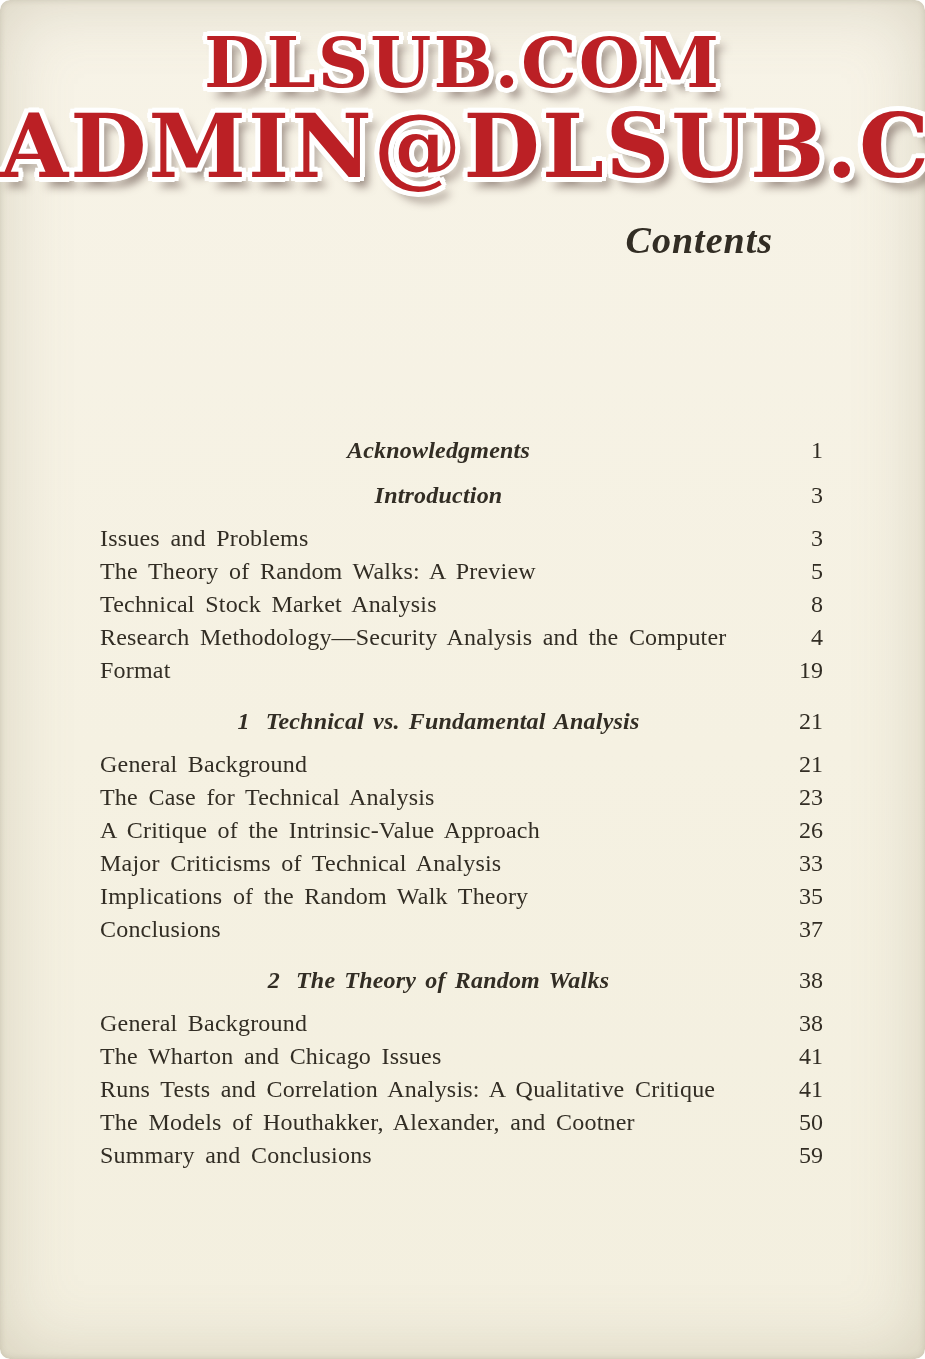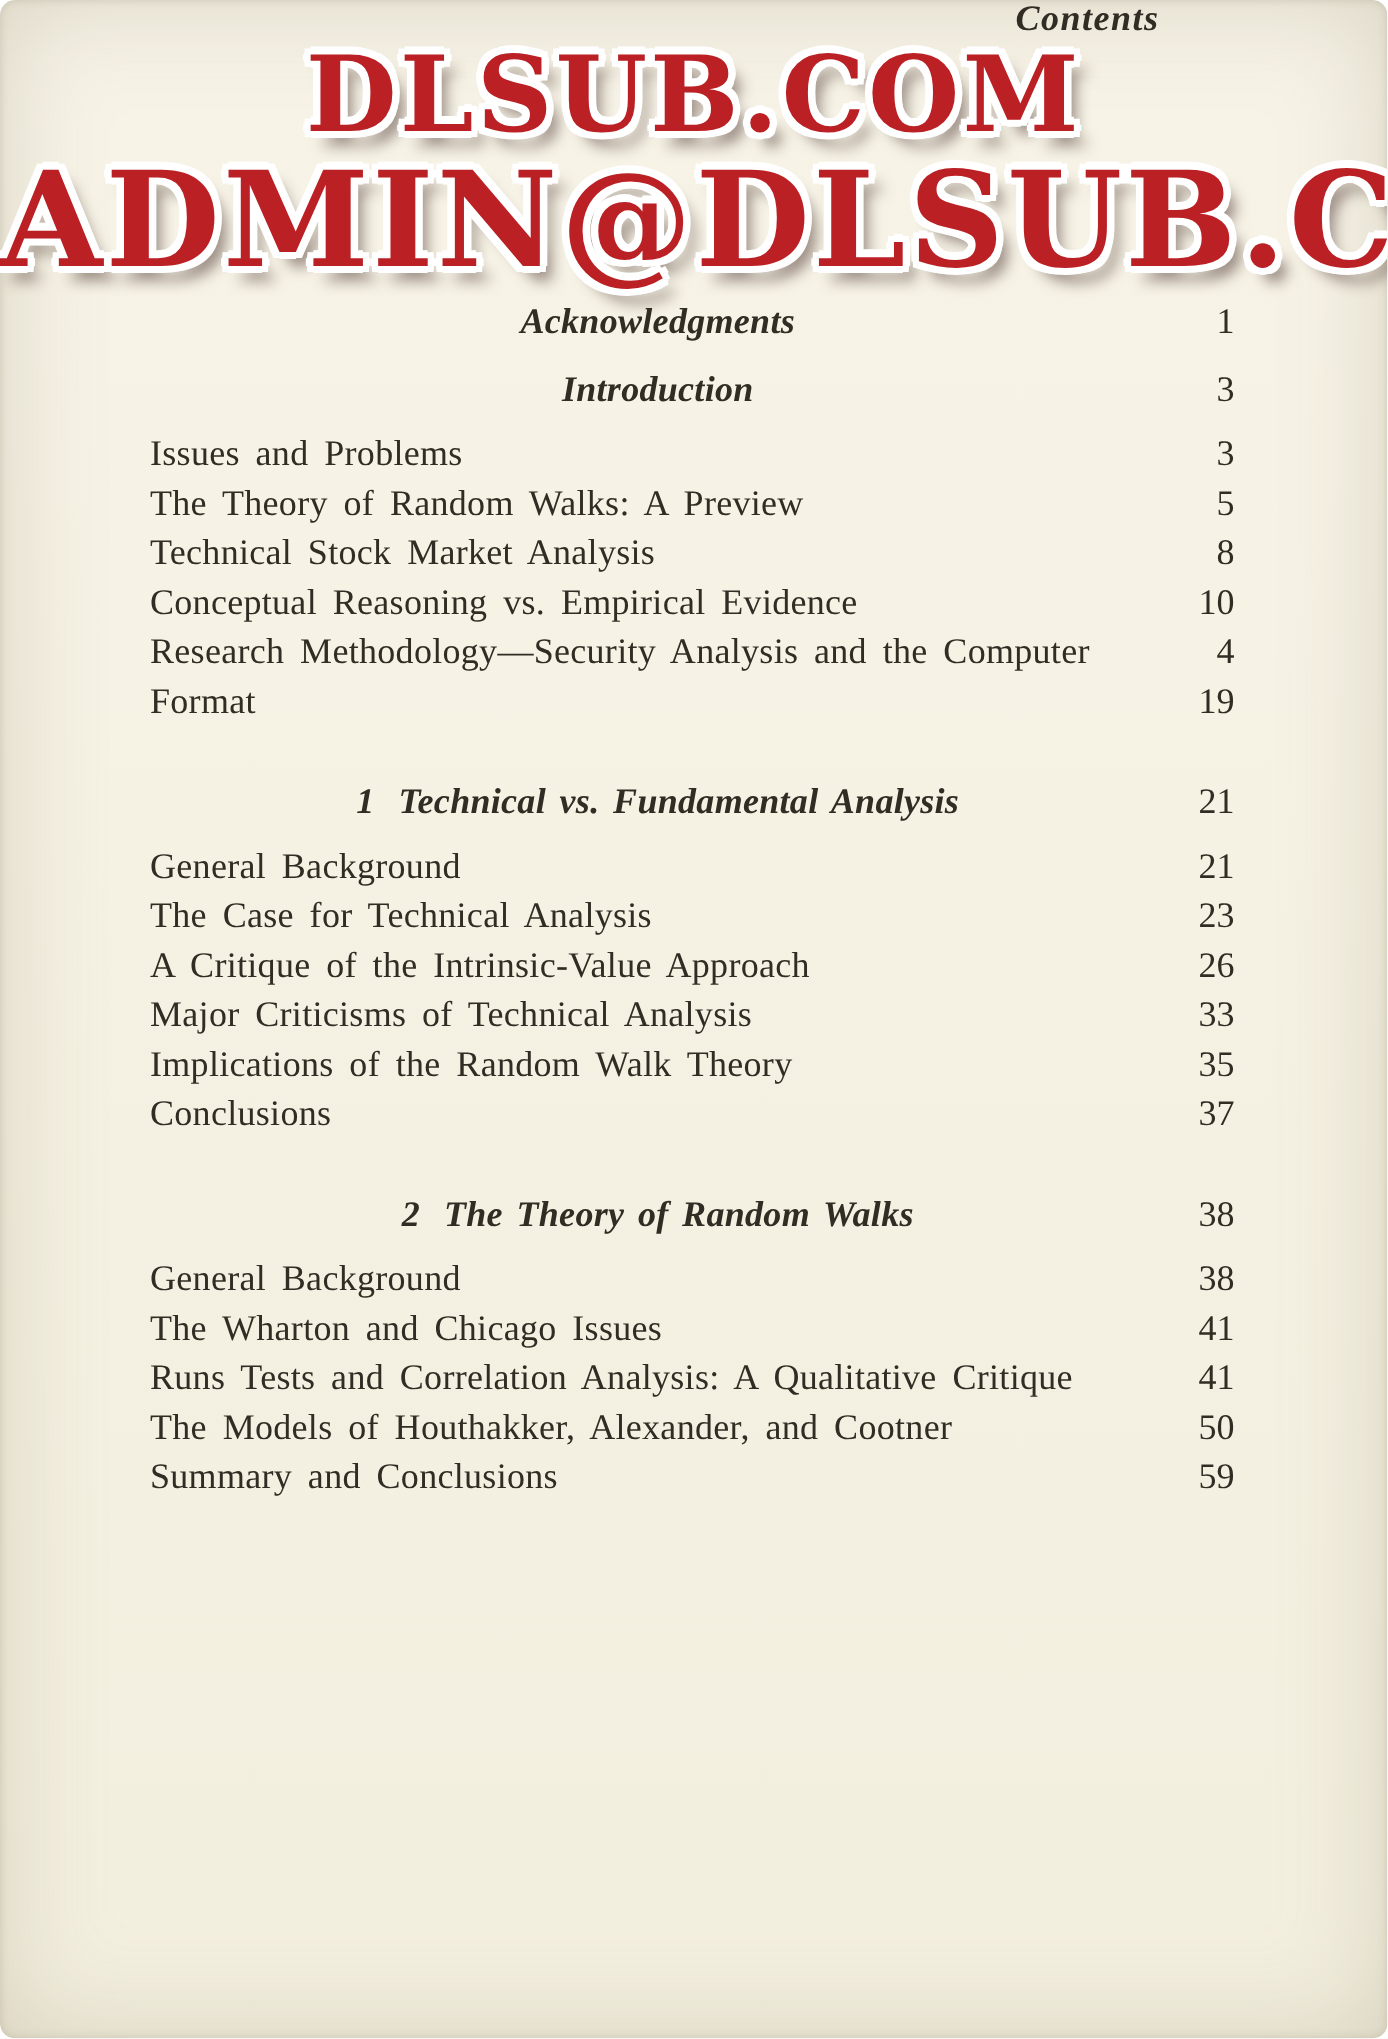--- a/index.html
+++ b/index.html
@@ -38,23 +38,24 @@
       -4px 4px 0 #ffffff, 0 5px 0 #ffffff, 4px 4px 0 #ffffff,
       -4px 2px 0 #ffffff, 4px 2px 0 #ffffff,
       -4px -2px 0 #ffffff, 4px -2px 0 #ffffff,
       8px 10px 9px rgba(70,45,40,0.50);
   }
   .wm-line1 { font-size: 70px; margin-bottom: 4px; }
   .wm-line2 { font-size: 88px; }
 
   
   .contents-title {
+    margin-top: 218px;
     padding-right: 152px;
     text-align: right;
-    font-size: 24px;
+    font-size: 38px;
     font-style: italic;
     font-weight: bold;
     letter-spacing: 1px;
   }
 
   
   .toc {
     margin-top: 172px;
     padding-left: 100px;
     padding-right: 102px;
@@ -76,21 +77,21 @@
     flex: none;
   }
   .row.heading { margin: 12px 0 10px 0; }
   .row.heading:first-child { margin-top: 0; }
   .row.heading .label {
     text-align: center;
     font-style: italic;
     font-weight: bold;
     word-spacing: 0.12em;
   }
-  .row.chapter { margin-top: 34px; }
+  .row.chapter { margin-top: 18px; }
   .chnum { margin-right: 16px; }
 </style>
 </head>
 <body>
 
 <div class="page">
 
   <div class="watermark">
     <span class="wm-line wm-line1" style="color:#bb2025;">DLSUB.COM</span>
     <span class="wm-line wm-line2" style="color:#bb2025;">ADMIN@DLSUB.COM</span>
@@ -118,24 +119,20 @@
     <div class="row">
       <span class="label">The Theory of Random Walks: A Preview</span>
       <span class="page-num">5</span>
     </div>
 
     <div class="row">
       <span class="label">Technical Stock Market Analysis</span>
       <span class="page-num">8</span>
     </div>
 
-    <div class="row">
-      <span class="label">Conceptual Reasoning vs. Empirical Evidence</span>
-      <span class="page-num">10</span>
-    </div>
 
     <div class="row">
       <span class="label">Research Methodology—Security Analysis and the Computer</span>
       <span class="page-num">4</span>
     </div>
 
 
     <div class="row">
       <span class="label">Format</span>
       <span class="page-num">19</span>

